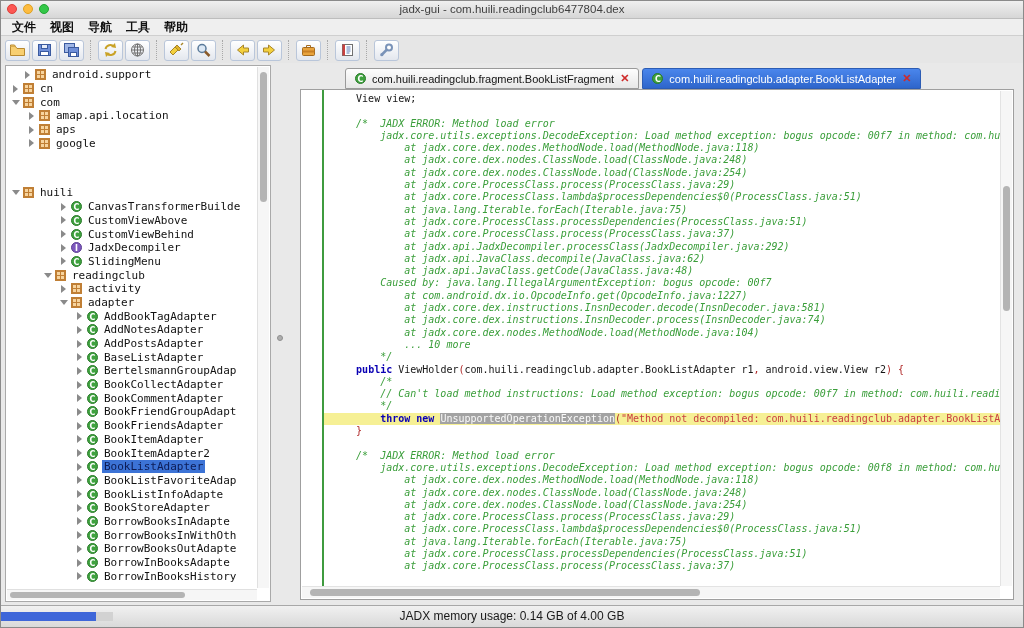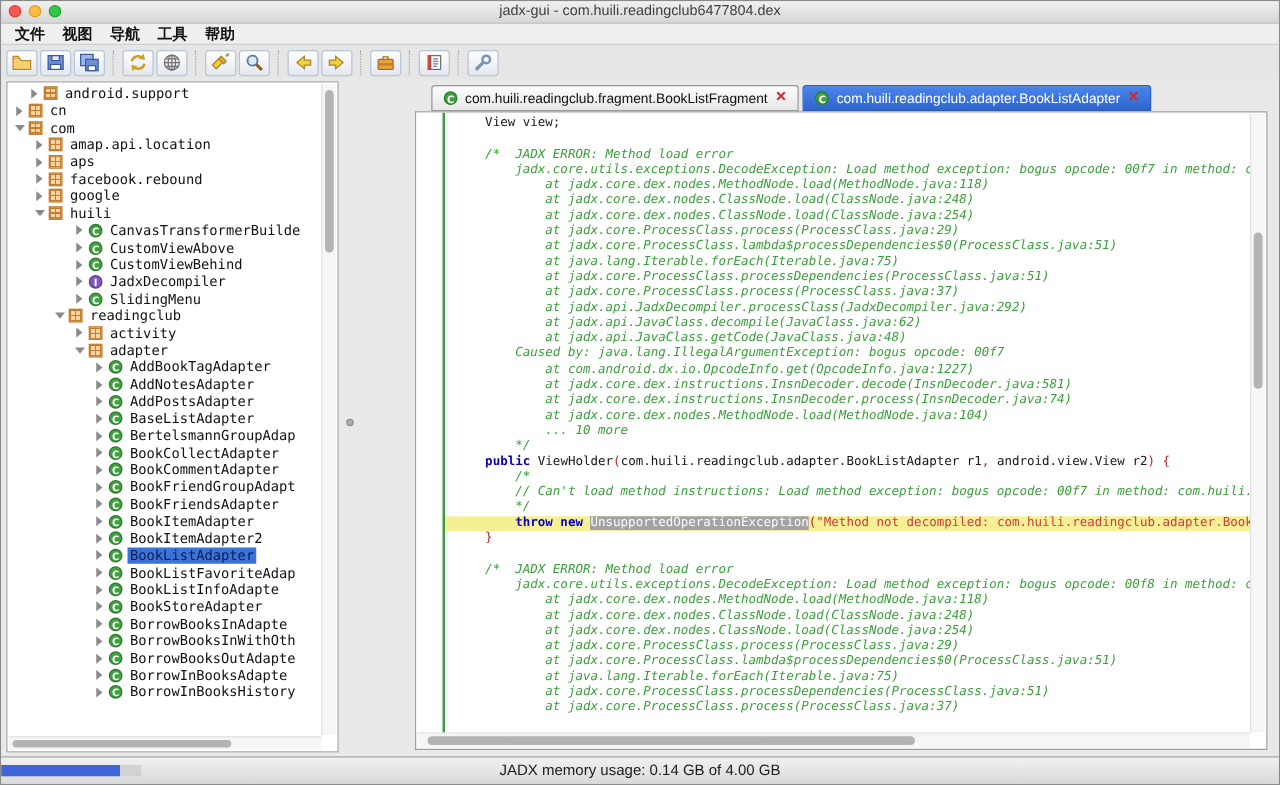--- a/index.html
+++ b/index.html
@@ -75,21 +75,21 @@
   .tab{display:flex;align-items:center;gap:6px;padding:0 9px;height:21px;box-sizing:border-box;
        border:1px solid #9a9a9a;border-radius:3px 3px 0 0;font-size:11px;color:#111;
        background:linear-gradient(#fdfdfd,#e7e7e7);cursor:pointer;}
   .tab.active{background:linear-gradient(#4a86ec,#2e65cb);border-color:#2c5cb4;color:#fff;}
   .tab-ic{width:11px;height:11px;border-radius:50%;background:#3fa23f;border:1px solid #2c7b2c;
           color:#fff;text-align:center;font:bold 8px/11px "DejaVu Sans",sans-serif;flex:none;box-sizing:border-box;}
   .tab-close{color:#cf2b2b;font-weight:bold;font-size:11px;line-height:11px;cursor:pointer;}
 
   
   .editor{position:absolute;left:13px;right:5px;top:26px;height:511px;background:#fff;
-          border:1px solid #9f9f9f;box-sizing:border-box;overflow:hidden;margin-left:32px;}
+          border:1px solid #9f9f9f;box-sizing:border-box;overflow:hidden;}
   .gutter{position:absolute;left:0;top:0;bottom:12px;width:21px;background:#fff;
           border-right:2px solid #3f9b3f;}
   .code{position:absolute;left:23px;top:0;right:13px;bottom:12px;overflow:hidden;
         font-family:"DejaVu Sans Mono",monospace;font-size:10px;padding:3px 0 0 8px;}
   .line{height:12.3px;white-space:pre;}
   .line.hl{background:#f6f095;margin-left:-31px;padding-left:31px;}
   .seg-c{color:#3a9e3a;font-style:italic;}
   .seg-k{color:#0a00b4;font-weight:bold;}
   .seg-p{color:#151515;}
   .seg-s{color:#c94040;}
@@ -267,28 +267,23 @@
             <span class="tree-label">amap.api.location</span>
           </div>
           <div class="tree-row" style="padding-left: 20px;">
             <span class="arr col"></span>
             <span class="ti pkg"></span>
             <span class="tree-label">aps</span>
           </div>
           <div class="tree-row" style="padding-left: 20px;">
             <span class="arr col"></span>
             <span class="ti pkg"></span>
-            <span class="tree-label">facebook.rebound</span>
-          </div>
-          <div class="tree-row" style="padding-left: 20px;">
-            <span class="arr col"></span>
-            <span class="ti pkg"></span>
             <span class="tree-label">google</span>
           </div>
-          <div class="tree-row" style="padding-left: 20px;">
+          <div class="tree-row" style="padding-left: 4px; margin-top: 36px;">
             <span class="arr exp"></span>
             <span class="ti pkg"></span>
             <span class="tree-label">huili</span>
           </div>
           <div class="tree-row" style="padding-left: 52px;">
             <span class="arr col"></span>
             <span class="ti cls">C</span>
             <span class="tree-label">CanvasTransformerBuilde</span>
           </div>
           <div class="tree-row" style="padding-left: 52px;">

